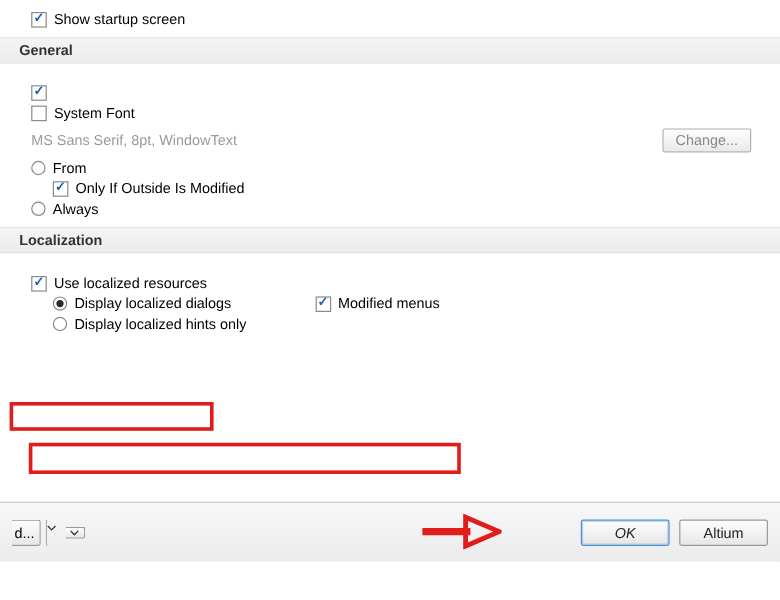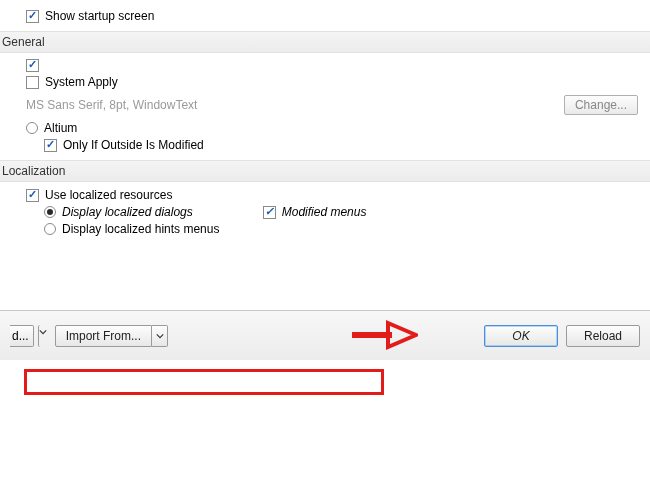--- a/index.html
+++ b/index.html
@@ -5,35 +5,35 @@
   * { box-sizing: border-box; }
   html, body {
     margin: 0; padding: 0;
     width: 650px; height: 500px;
     font-family: "Segoe UI", Tahoma, sans-serif;
     font-size: 12px;
     background: #fff;
     color: #000;
     overflow: hidden;
   }
-  .panel { width: 650px; height: 360px; position: relative; }
+  .panel { width: 650px; height: 468px; position: relative; }
   .scroll-area {
     position: absolute; left: 0; top: 0; right: 0; bottom: 50px;
     padding: 6px 10px 0 10px;
   }
   .row { display: flex; align-items: center; margin: 3px 0; }
   .indent1 { padding-left: 16px; }
   .indent2 { padding-left: 34px; }
   .section-header {
     background: linear-gradient(#f4f4f4, #ececec);
     border-top: 1px solid #e2e2e2;
     border-bottom: 1px solid #e2e2e2;
-    margin: 8px -10px 6px -10px;
-    padding: 3px 2px;
-    font-weight: normal;
+    margin: 8px -10px 18px -10px;
+    padding: 3px 16px;
+    font-weight: bold;
     color: #333;
   }
   .checkbox {
     width: 13px; height: 13px; border: 1px solid #8a8a8a;
     background: #fff; display: inline-flex; align-items: center; justify-content: center;
     margin-right: 6px; flex: 0 0 auto;
   }
   .checkbox.checked::after {
     content: "✓"; font-size: 11px; line-height: 1; color: #1a5fb4; font-weight: bold;
     position: relative; top: -1px;
@@ -41,21 +41,21 @@
   .radio {
     width: 12px; height: 12px; border: 1px solid #8a8a8a; border-radius: 50%;
     background: #fff; display: inline-flex; align-items: center; justify-content: center;
     margin-right: 6px; flex: 0 0 auto;
   }
   .radio.selected::after {
     content: ""; width: 6px; height: 6px; background: #2a2a2a; border-radius: 50%;
   }
   .disabled-text { color: #9a9a9a; }
   .change-btn {
-    position: absolute; right: 2px;
+    position: absolute; right: 14px;
     border: 1px solid #b0b0b0; background: linear-gradient(#fdfdfd,#eaeaea);
     padding: 2px 10px; color: #888; border-radius: 2px; font-size: 12px;
   }
   
   .hl { position: absolute; border: 3px solid #e21b1b; pointer-events: none; }
   .hl1 { left: 8px; top: 335px; width: 170px; height: 24px; }
   .hl2 { left: 24px; top: 369px; width: 360px; height: 26px; }
   
   .footer {
     position: absolute; left: 0; right: 0; bottom: 0; height: 50px;
@@ -102,88 +102,91 @@
   </div>
 
   <div class="section-header">General</div>
 
   <div class="row indent1">
     <span class="checkbox checked"></span>
   </div>
 
   <div class="row indent1">
     <span class="checkbox"></span>
-    <span>System Apply</span>
+    <span>System Font</span>
   </div>
 
   <div class="row indent1" style="position:relative; height:26px;">
     <span class="disabled-text">MS Sans Serif, 8pt, WindowText</span>
     <span class="change-btn">Change...</span>
   </div>
 
 
   <div class="row indent1">
     <span class="radio"></span>
-    <span>Altium</span>
+    <span>From</span>
   </div>
 
 
   <div class="row indent2">
     <span class="checkbox checked"></span>
     <span>Only If Outside Is Modified</span>
   </div>
 
+  <div class="row indent1">
+    <span class="radio"></span>
+    <span>Always</span>
+  </div>
 
   <div class="section-header">Localization</div>
 
   <div class="row indent1">
     <span class="checkbox checked"></span>
     <span>Use localized resources</span>
   </div>
 
-  <div class="row indent2" style="gap:0;font-style:italic;">
+  <div class="row indent2" style="gap:0;">
     <span class="radio selected"></span>
     <span style="margin-right:70px;">Display localized dialogs</span>
     <span class="checkbox checked"></span>
     <span>Modified menus</span>
   </div>
 
   <div class="row indent2">
     <span class="radio"></span>
-    <span>Display localized hints menus</span>
+    <span>Display localized hints only</span>
   </div>
 
 </div>
 
 <div class="hl hl1"></div>
 <div class="hl hl2"></div>
 
 <div class="footer">
   <div class="truncated-split">
     <span class="stub">d...</span>
     <span class="caret">
       <svg viewBox="0 0 10 10">
             <path d="M1 3 L5 7 L9 3" fill="none" stroke="#333" stroke-width="1.4"></path>
           </svg>
     </span>
   </div>
 
   <div class="split-btn">
-    <span class="btn">Import From...</span>
     <span class="caret">
       <svg viewBox="0 0 10 10">
             <path d="M1 3 L5 7 L9 3" fill="none" stroke="#333" stroke-width="1.4"></path>
           </svg>
     </span>
   </div>
 
   <div class="spacer"></div>
 
   <div class="btn primary">OK</div>
-  <div class="btn">Reload</div>
+  <div class="btn">Altium</div>
 </div>
 
 <div class="arrow-annot">
   <svg width="70" height="30">
     <line x1="4" y1="15" x2="44" y2="15" stroke="#e21b1b" stroke-width="6"></line>
     <polygon points="40,3 68,15 40,27" fill="none" stroke="#e21b1b" stroke-width="4"></polygon>
   </svg>
 </div>
 
 </div>

